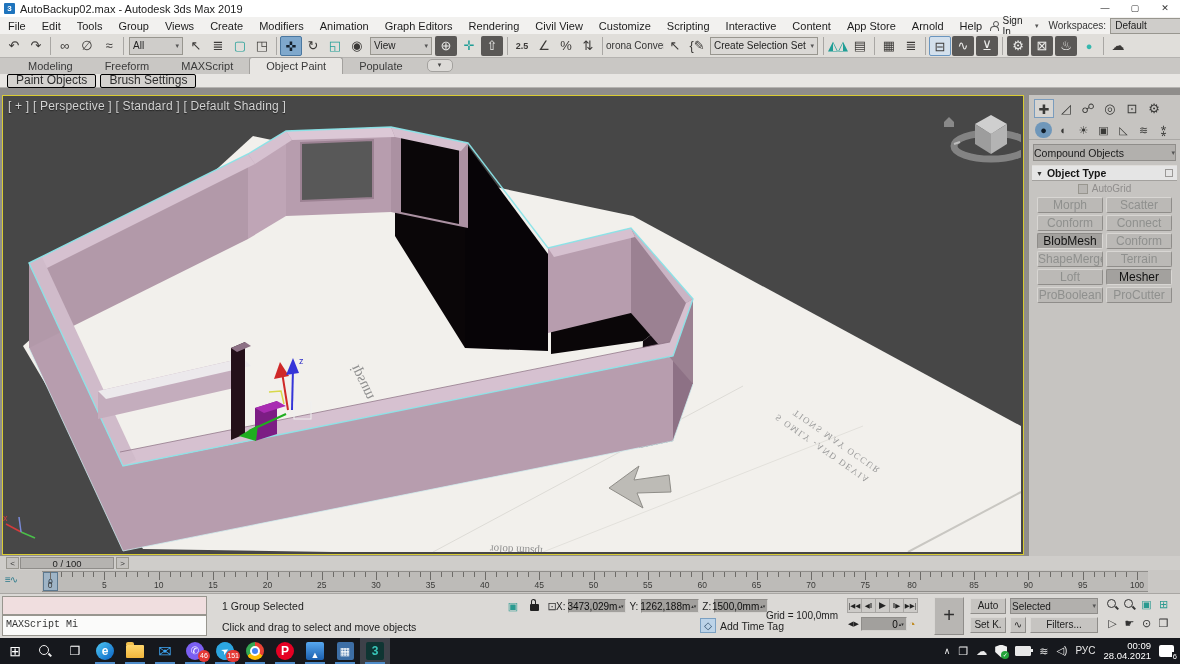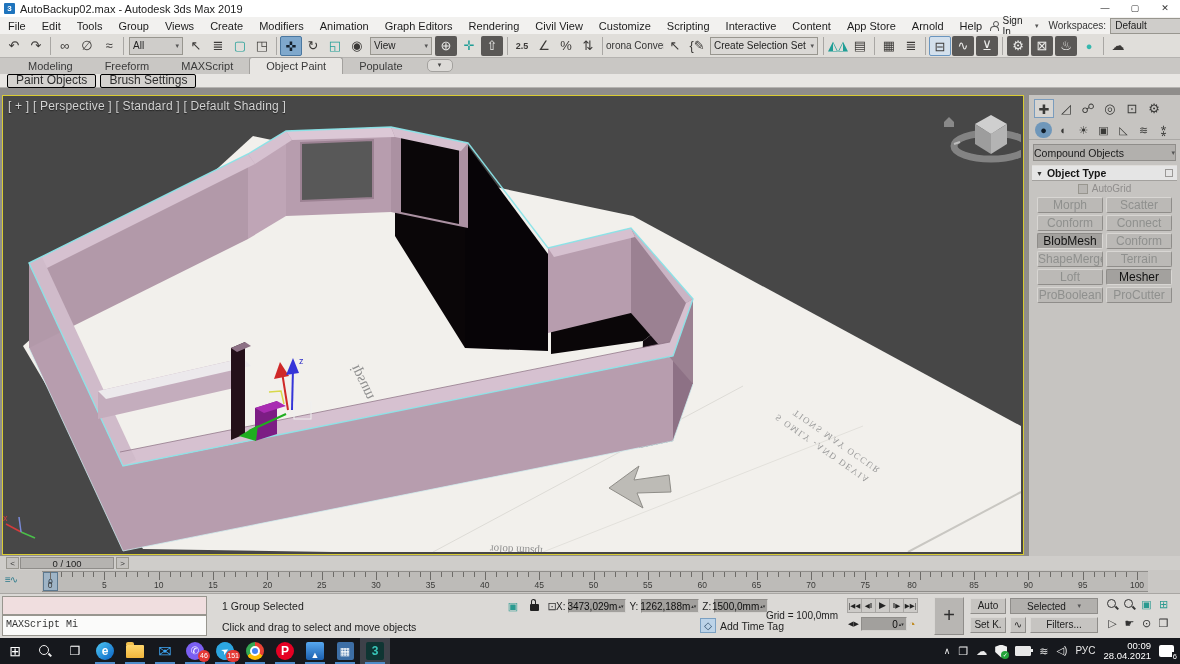--- a/index.html
+++ b/index.html
@@ -94,21 +94,21 @@
   .spin{display:inline-flex;flex-direction:column;font-size:5px;line-height:5px;color:#333;margin-left:1px;}
   .gridlbl{position:absolute;left:766px;top:16px;font-size:10px;}
   .att{position:absolute;left:700px;top:24px;display:flex;align-items:center;gap:4px;}
   .atticon{width:16px;height:15px;background:#bcd3e8;border:1px solid #7ba0c2;text-align:center;line-height:14px;font-size:10px;color:#2a4a66;box-sizing:border-box;}
   .playrow{position:absolute;left:848px;top:4px;display:flex;}
   .pb{width:15px;height:15px;border:1px solid #a8a6a3;background:#cdcbc8;font-size:6.5px;line-height:13px;text-align:center;color:#222;box-sizing:border-box;margin-left:-1px;}
   .pb.play{font-size:9px;}
   .frow2{position:absolute;left:848px;top:23px;display:flex;align-items:center;gap:2px;}
   .bigkey{position:absolute;left:934px;top:3px;width:30px;height:38px;background:#b8b6b3;border:1px solid;border-color:#d8d6d3 #8f8d8a #8f8d8a #d8d6d3;box-sizing:border-box;font-size:20px;color:#2e2e2e;text-align:center;line-height:34px;}
   .stbtn{position:absolute;height:16px;background:#c6c4c1;border:1px solid;border-color:#d8d6d3 #8f8d8a #8f8d8a #d8d6d3;box-sizing:border-box;font-size:10px;text-align:center;line-height:14px;color:#222;}
-  .stdd{position:absolute;height:16px;background:#b2b0ad;border:1px solid #8f8d8a;box-sizing:border-box;font-size:10px;color:#1a1a1a;display:flex;align-items:center;justify-content:space-between;padding:0 16px;}
+  .stdd{position:absolute;height:16px;background:#b2b0ad;border:1px solid #8f8d8a;box-sizing:border-box;font-size:10px;color:#1a1a1a;display:flex;align-items:center;justify-content:space-between;padding:0 1px;}
   .navrow{position:absolute;display:flex;}
   .nv{width:17px;height:16px;text-align:center;line-height:15px;font-size:11px;color:#333;}
   .nv.teal{color:#2a9a90;}
   .magi{position:relative;width:13px;height:13px;display:inline-block;margin-top:1px;}
   .magi::before{content:'';position:absolute;left:1px;top:1px;width:7px;height:7px;border:1.5px solid #333;border-radius:50%;}
   .magi::after{content:'';position:absolute;left:8.5px;top:8.5px;width:4px;height:1.5px;background:#333;transform:rotate(45deg);}
   
   .taskbar{left:0;top:638px;width:1180px;height:26px;background:#16181d;display:flex;align-items:center;}
   .titem{width:30px;height:26px;display:flex;align-items:center;justify-content:center;position:relative;flex:none;}
   .titem.app::after{content:'';position:absolute;bottom:0;left:5px;right:5px;height:2px;background:#4f8cc9;}

